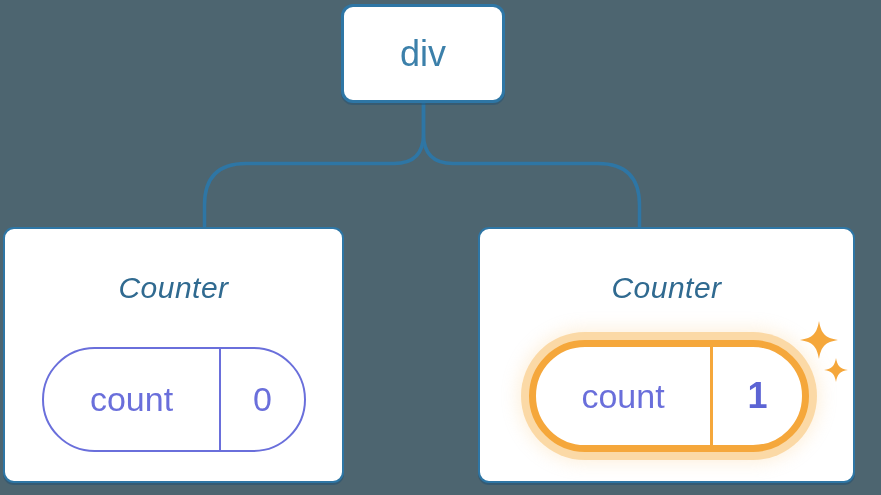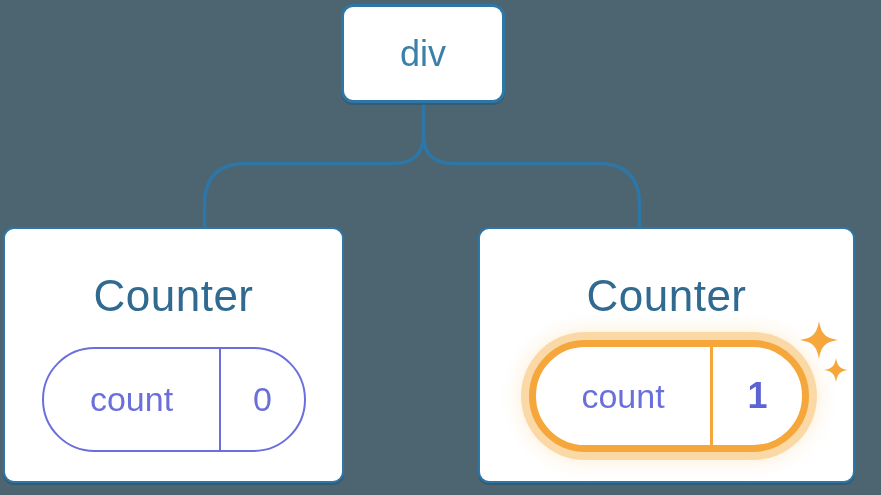--- a/index.html
+++ b/index.html
@@ -51,22 +51,23 @@
     box-sizing:border-box;
     box-shadow:0 2px 0 rgba(30,80,115,0.5);
   }
   .card.left{left:3px;width:341px;}
   .card.right{left:478px;width:377px;}
   .card-title{
     position:absolute;
     left:0;right:0;top:42px;
     text-align:center;
     color:var(--title-text);
-    font-size:44px;
+    font-size:30px;
     letter-spacing:0.5px;
+    font-style:italic;
   }
   
   .pill{
     position:absolute;
     left:37px;top:118px;
     width:264px;height:105px;
     border:2px solid var(--purple);
     border-radius:54px;
     box-sizing:border-box;
     background:#fff;

